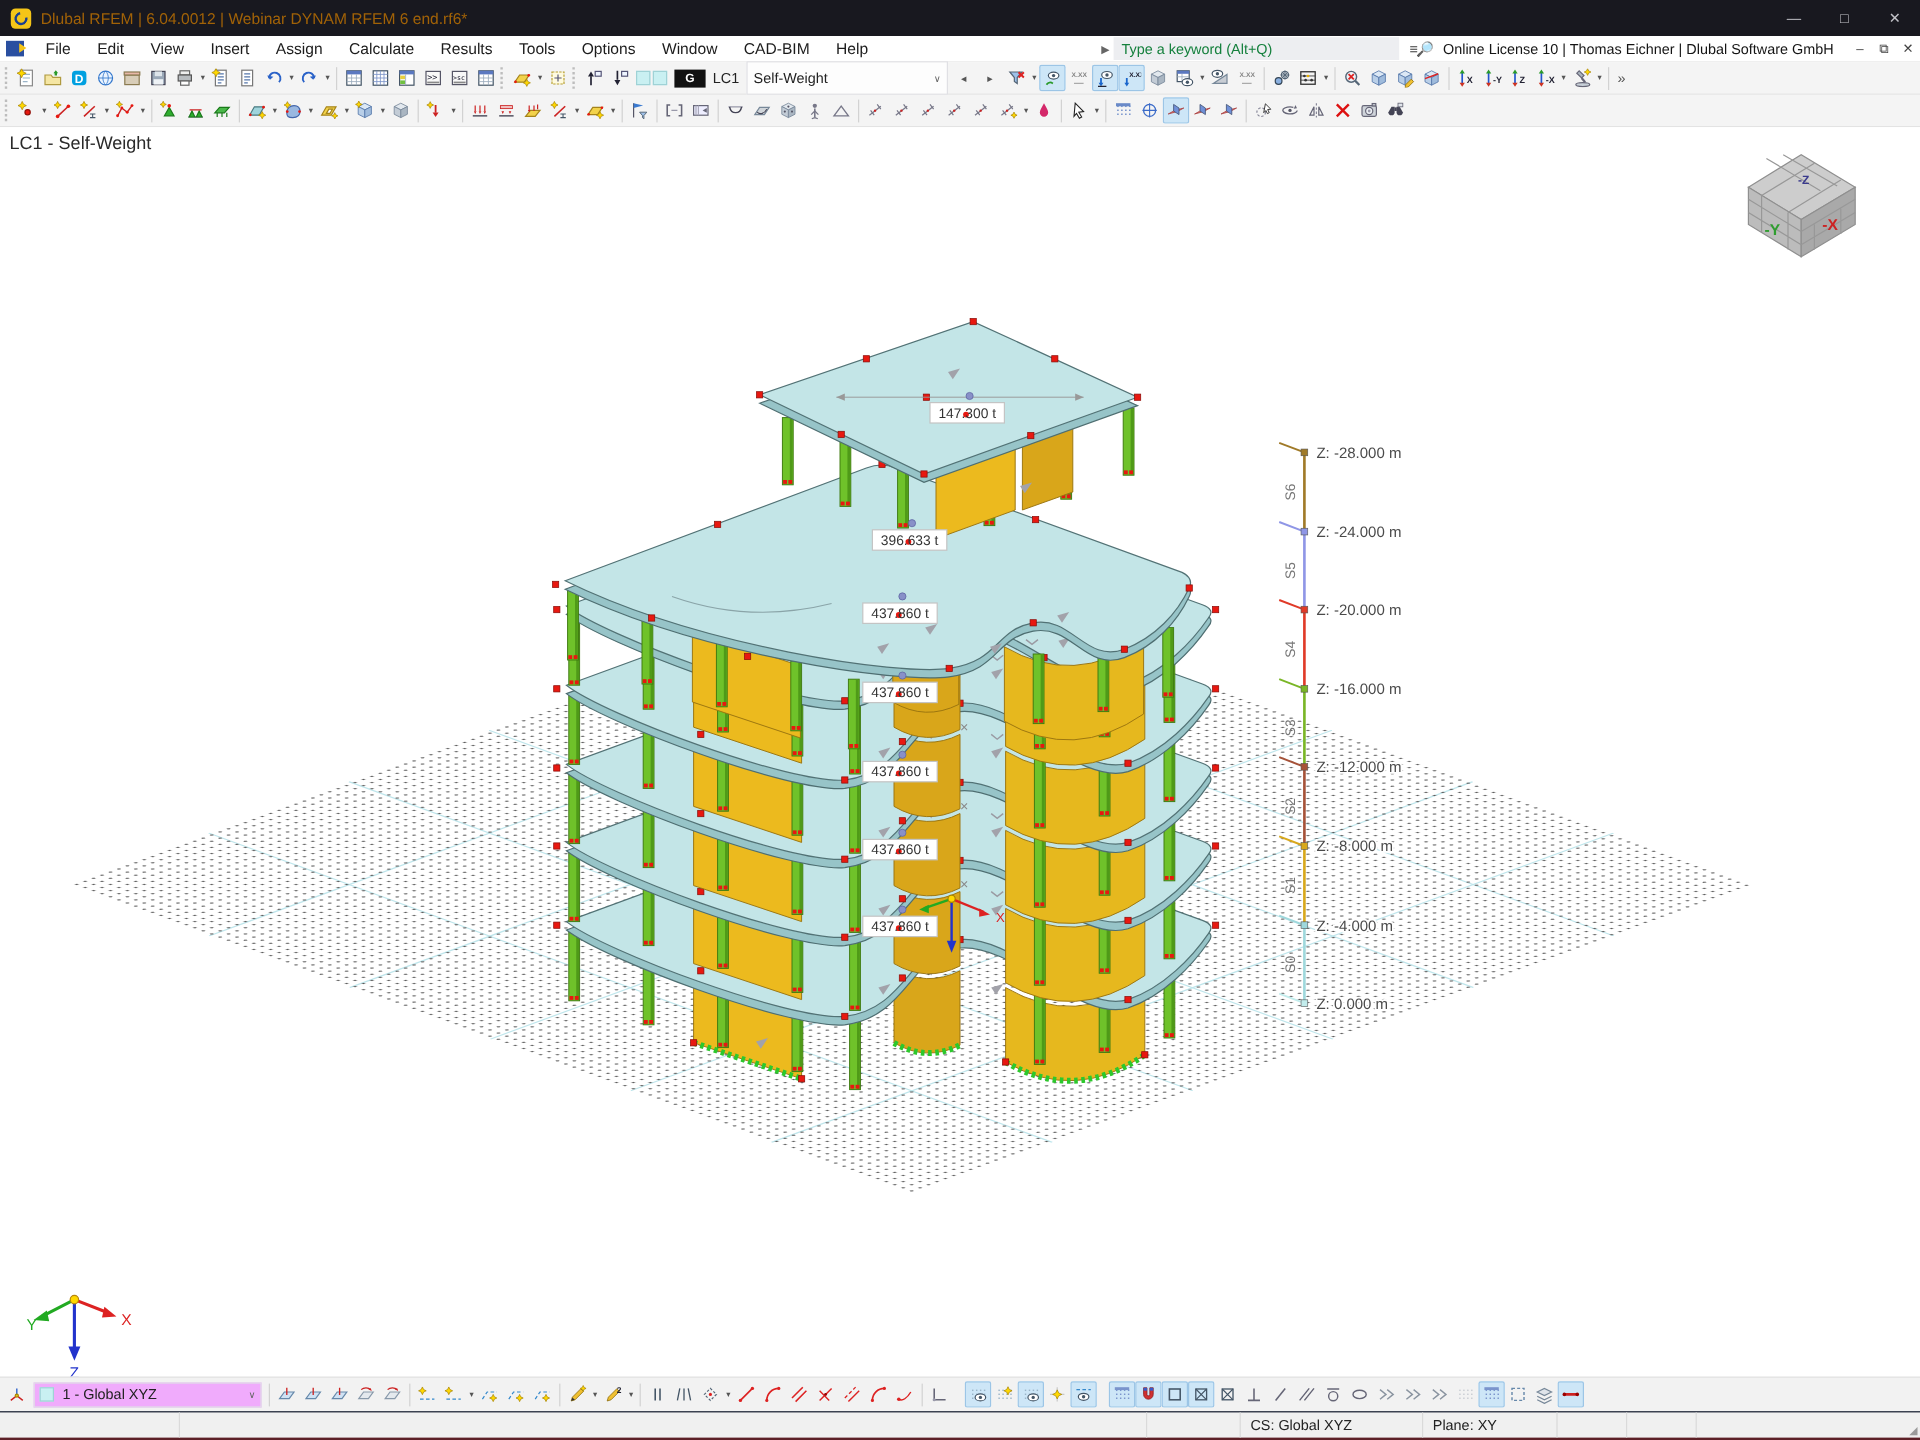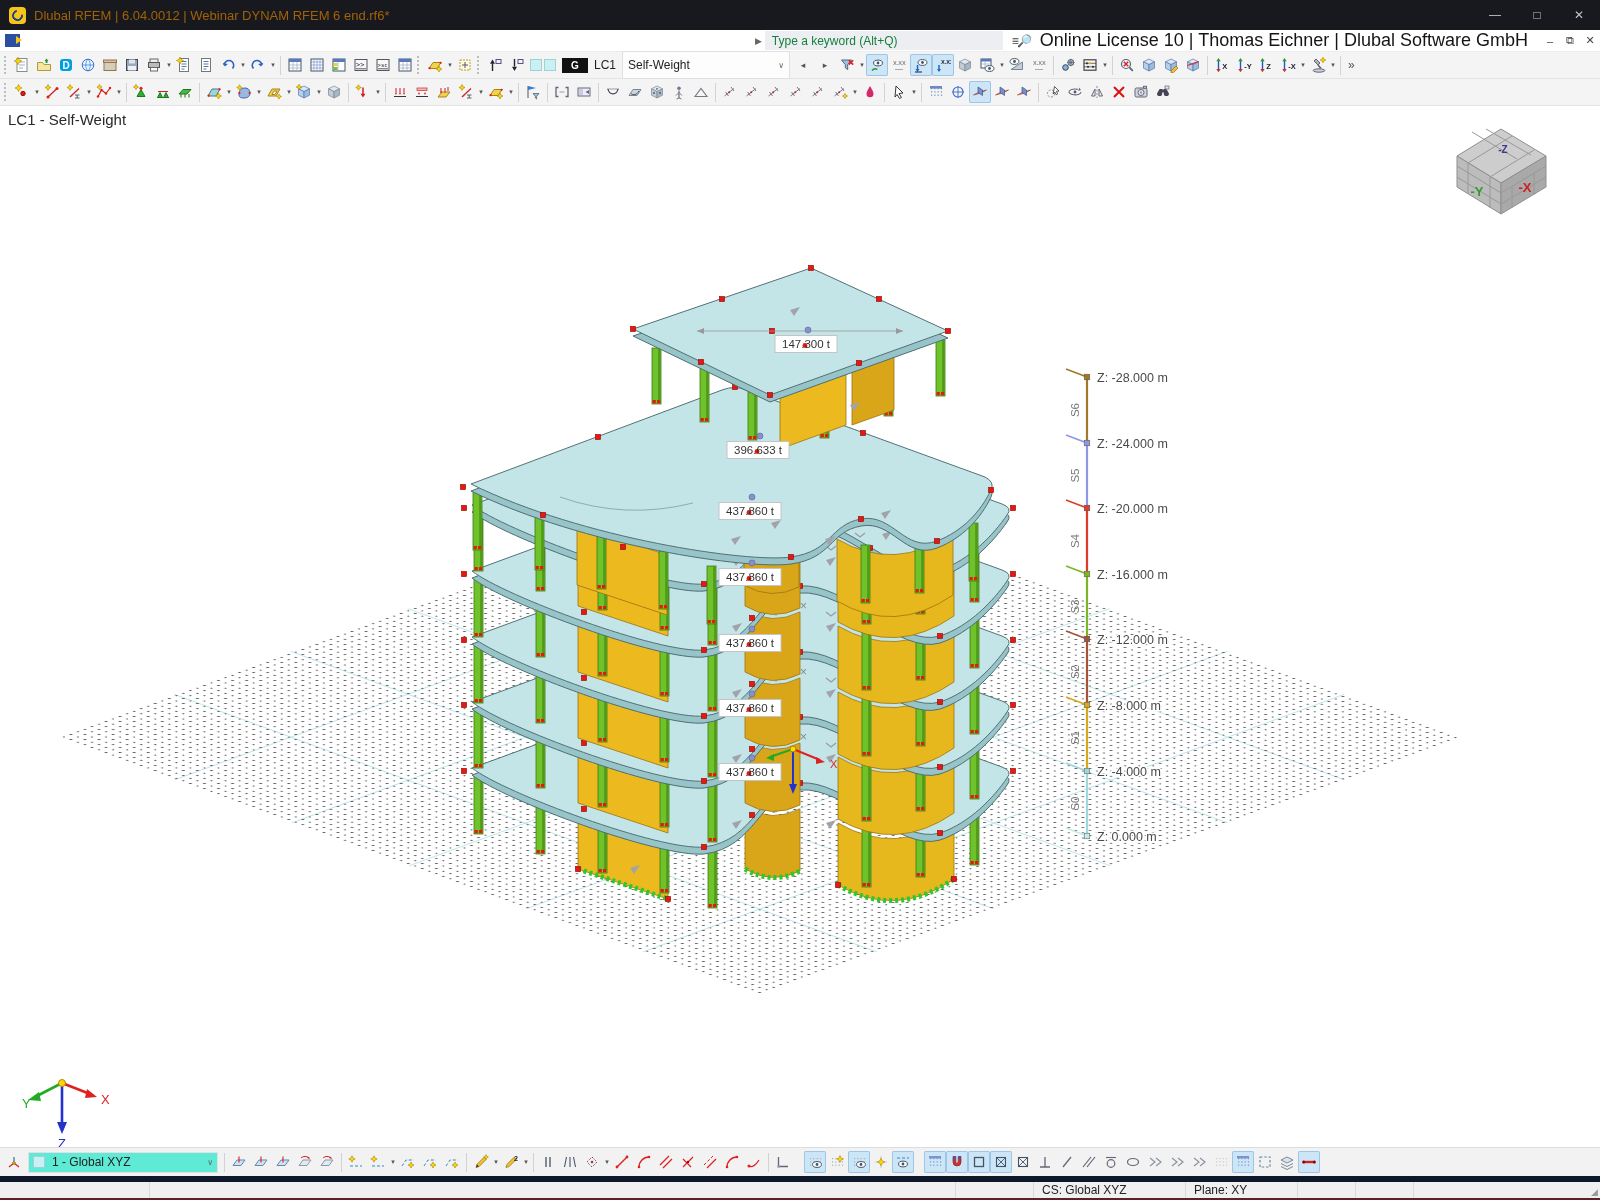--- a/index.html
+++ b/index.html
@@ -15,47 +15,47 @@
   .wbtn{width:42px;height:30px;display:flex;align-items:center;justify-content:center;color:#c2c2c8;font-size:12px;}
   
   .menubar{height:22px;background:#fff;display:flex;align-items:center;font-size:13px;color:#1c1c1c;border-bottom:1px solid #ececec;}
   .mb-logo{width:15px;height:13px;margin:0 7px 0 5px;background:#2a4fa0;position:relative;flex:0 0 auto;}
   .mb-logo:after{content:"";position:absolute;right:-2px;top:2px;border-left:6px solid #f5c518;border-top:4px solid transparent;border-bottom:4px solid transparent;}
   .menu-item{padding:0 11px;height:100%;display:flex;align-items:center;cursor:default;}
   .menubar .spacer{flex:1;}
   .search-caret{color:#666;font-size:9px;margin-right:3px;}
   .searchbox{width:238px;height:19px;background:#edeef1;border:none;color:#15803d;font-size:12px;display:flex;align-items:center;padding-left:7px;}
   .search-ico{margin:0 8px 0 9px;color:#3a3a3a;font-size:12px;letter-spacing:-1px;}
-  .license{font-size:18px;color:#151515;margin-right:12px;white-space:nowrap;}
+  .license{font-size:12px;color:#151515;margin-right:12px;white-space:nowrap;}
   .mdibtn{width:20px;height:20px;display:flex;align-items:center;justify-content:center;color:#444;font-size:11px;}
   
   .toolbar{background:#f4f4f4;display:flex;align-items:center;padding:0 3px;border-bottom:1px solid #e3e3e3;}
   #tb1{height:27px;}#tb2{height:27px;}
   #tb3{height:29px;border-top:1px solid #dcdcdc;border-bottom:none;background:#f2f2f2;}
   .tbi{width:22px;height:22px;display:flex;align-items:center;justify-content:center;border-radius:2px;flex:0 0 auto;}
   .tbi.t{background:#cde6f7;box-shadow:inset 0 0 0 1px #9cc5e6;}
   .tbi svg{display:block;}
   .dd{width:8px;height:22px;display:flex;align-items:center;justify-content:center;color:#555;font-size:7px;flex:0 0 auto;}
   .sep{width:1px;height:19px;background:#d2d2d2;margin:0 3px;flex:0 0 auto;}
   .gap{width:10px;flex:0 0 auto;}
   .handle{width:4px;height:18px;border-left:2px dotted #bdbdbd;margin:0 3px 0 1px;flex:0 0 auto;}
   .lc-combo{display:flex;align-items:center;height:22px;flex:0 0 auto;margin:0 2px;}
   .swatch{width:12px;height:12px;background:#c9f0f2;border:1px solid #9fd2d6;margin-right:2px;}
   .gbadge{background:#111;color:#fff;font-size:10px;font-weight:bold;width:26px;height:15px;display:flex;align-items:center;justify-content:center;margin:0 4px;}
   .lc-id{font-size:12px;color:#222;margin:0 6px 0 2px;text-align:center;}
   .lc-select{width:168px;height:28px;background:#fdfdfd;border:1px solid #e0e0e4;display:flex;align-items:center;justify-content:space-between;font-size:12px;color:#222;padding:0 5px;}
-  .cs-combo{min-width:190px;height:21px;background:#5eead4;border:1px solid #e0e0e6;display:flex;align-items:center;font-size:12px;color:#222;padding:0 4px;margin:0 3px;flex:0 0 auto;}
+  .cs-combo{min-width:190px;height:21px;background:#f0abfc;border:1px solid #e0e0e6;display:flex;align-items:center;font-size:12px;color:#222;padding:0 4px;margin:0 3px;flex:0 0 auto;}
   .cs-combo .lbl{flex:1;margin-left:5px;}
   .overflow{color:#555;font-size:12px;margin-left:4px;}
   
   .viewport{position:relative;height:1041px;background:#fff;overflow:hidden;}
   .vp-label{position:absolute;left:8px;top:5px;font-size:15px;color:#2a2a2a;z-index:5;}
   #scene{position:absolute;left:0;top:0;}
   
-  .statusbar{height:22px;background:#f0f0f0;border-top:6px solid #0f172a;display:flex;align-items:center;font-size:12px;color:#222;}
+  .statusbar{height:22px;background:#f0f0f0;border-top:1px solid #0f172a;display:flex;align-items:center;font-size:12px;color:#222;}
   .cell{height:100%;display:flex;align-items:center;padding:0 8px;border-right:1px solid #dadada;white-space:nowrap;}
   .grip{width:16px;height:100%;display:flex;align-items:flex-end;justify-content:flex-end;color:#9a9a9a;font-size:9px;padding:0 2px 1px 0;}
   .framebottom{height:2px;background:#5d2027;}
 </style>
 </head>
 <body>
 
 <div class="titlebar">
   <div class="app-logo">
       <div class="disc"></div>
@@ -63,20 +63,34 @@
     </div>
   <div class="title-text">Dlubal RFEM | 6.04.0012 | Webinar DYNAM RFEM 6 end.rf6*</div>
   <div class="spacer"></div>
   <div class="wbtn">—</div>
   <div class="wbtn">□</div>
   <div class="wbtn">✕</div>
 </div>
 
 <div class="menubar">
   <div class="mb-logo"></div>
+  <div id="menu-items" style="display:flex;height:100%;">
+      <div class="menu-item">File</div>
+      <div class="menu-item">Edit</div>
+      <div class="menu-item">View</div>
+      <div class="menu-item">Insert</div>
+      <div class="menu-item">Assign</div>
+      <div class="menu-item">Calculate</div>
+      <div class="menu-item">Results</div>
+      <div class="menu-item">Tools</div>
+      <div class="menu-item">Options</div>
+      <div class="menu-item">Window</div>
+      <div class="menu-item">CAD-BIM</div>
+      <div class="menu-item">Help</div>
+    </div>
   <div class="spacer"></div>
   <div class="search-caret">▶</div>
   <div class="searchbox">Type a keyword (Alt+Q)</div>
   <div class="search-ico">≡🔎</div>
   <div class="license">Online License 10 | Thomas Eichner | Dlubal Software GmbH</div>
   <div class="mdibtn">‒</div>
   <div class="mdibtn">⧉</div>
   <div class="mdibtn">✕</div>
 </div>
 

